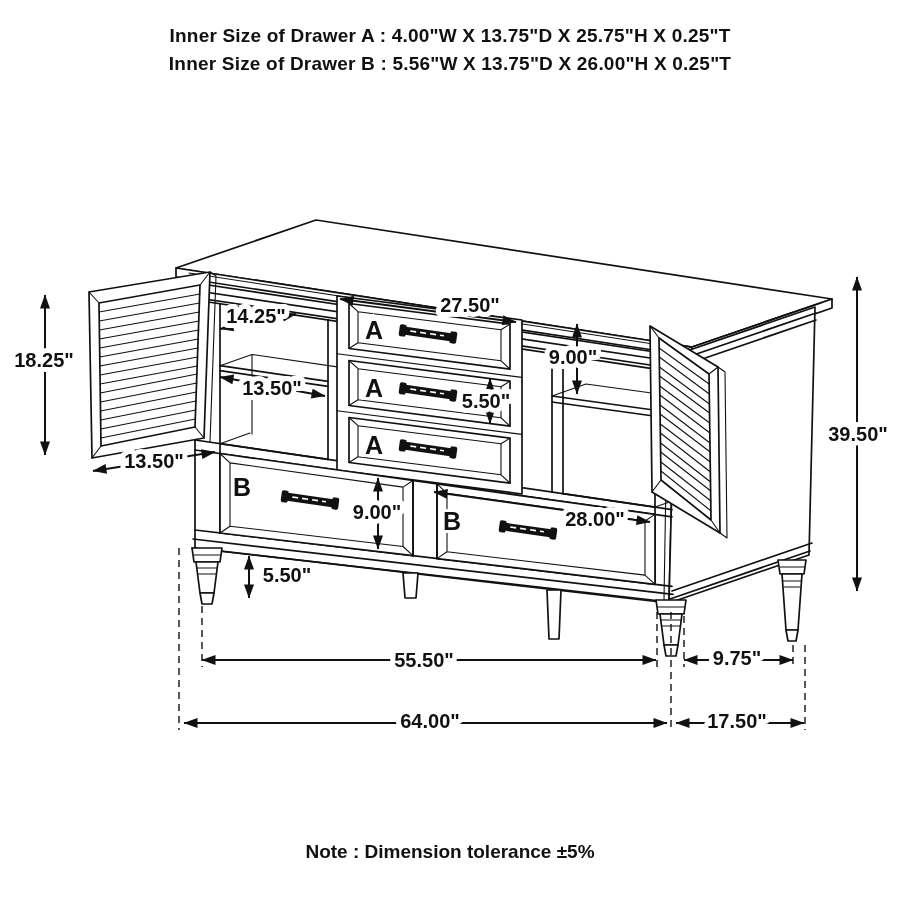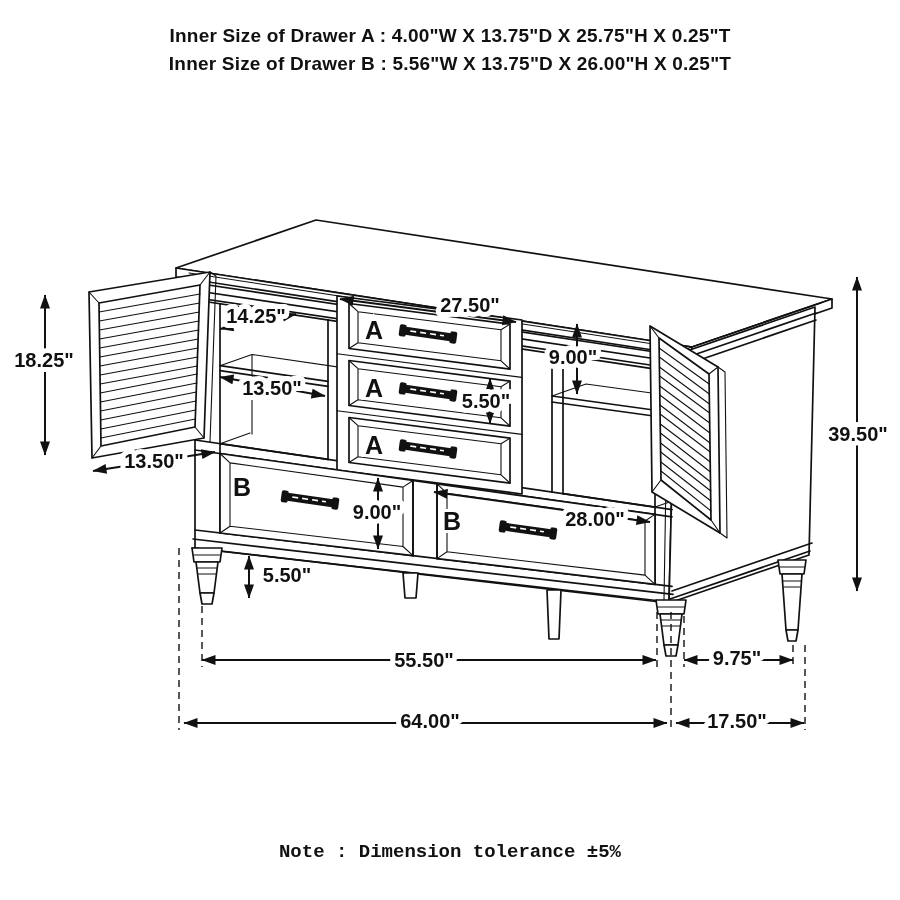--- a/index.html
+++ b/index.html
@@ -1,21 +1,21 @@
 <!DOCTYPE html>
 <html><head>
 <meta charset="utf-8">
 <style>
   html,body{margin:0;padding:0;background:#fff;}
   .page{position:relative;width:900px;height:900px;background:#fff;overflow:hidden;
         font-family:"Liberation Sans", sans-serif;color:#111;}
   .hdr{position:absolute;top:22px;left:0;width:100%;text-align:center;
        font-size:19px;font-weight:bold;line-height:28px;letter-spacing:0.2px;}
   .note{position:absolute;top:841px;left:0;width:100%;text-align:center;
-        font-size:19px;font-weight:bold;font-family:Liberation Mono, monospace;}
+        font-size:19px;font-weight:bold;}
   svg{position:absolute;left:0;top:0;}
   .st{stroke:#111;stroke-width:1.7;fill:none;stroke-linejoin:round;stroke-linecap:round;}
   .stf{stroke:#111;stroke-width:1.7;fill:#fff;stroke-linejoin:round;}
   .thin{stroke-width:1.1;}
   .dim{stroke:#111;stroke-width:2;fill:none;}
   .dash{stroke:#111;stroke-width:1.4;fill:none;stroke-dasharray:7 5;}
   .hndl{fill:#111;stroke:none;}
   text.lbl{font-family:"Liberation Sans",sans-serif;font-size:20px;font-weight:bold;
            fill:#111;text-anchor:middle;dominant-baseline:central;
            paint-order:stroke;stroke:#fff;stroke-width:10px;stroke-linejoin:round;}

